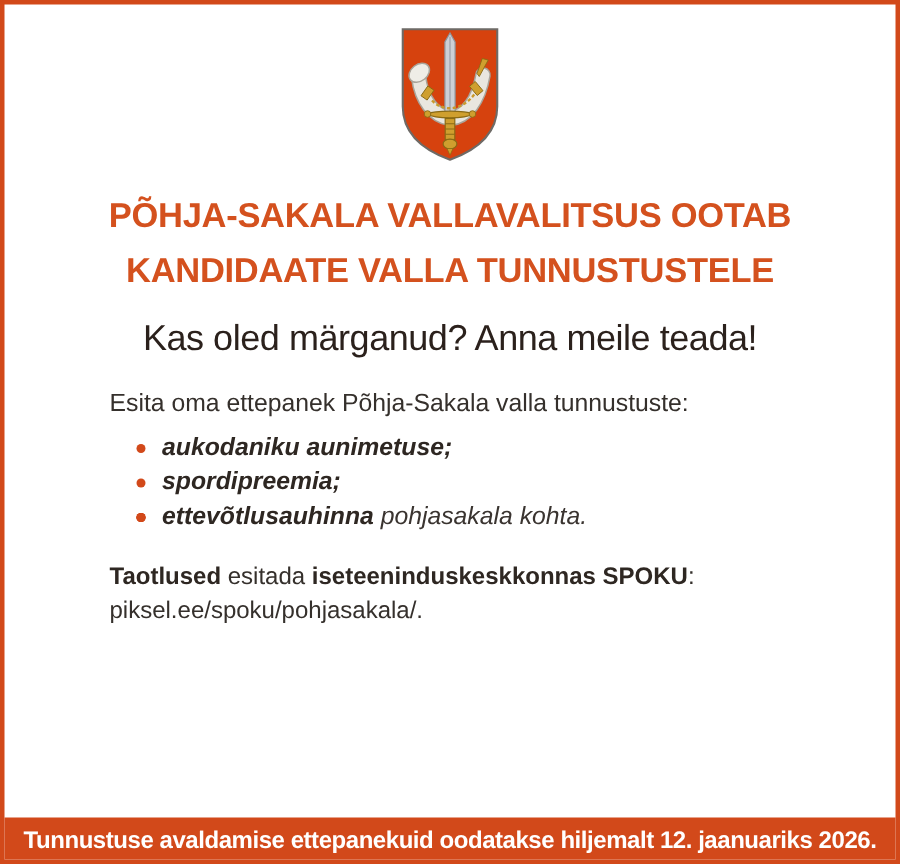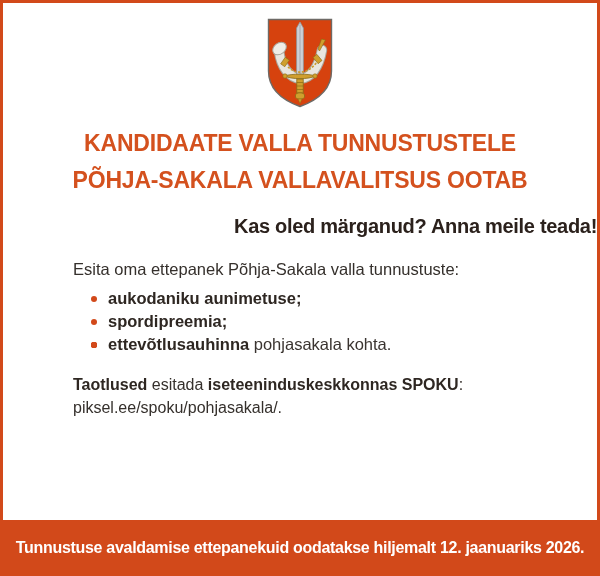--- a/index.html
+++ b/index.html
@@ -12,44 +12,44 @@
     overflow: hidden;
     font-family: "Liberation Sans", "DejaVu Sans", sans-serif;
   }
   .crest { display: block; margin: 14px auto 0; }
   .title {
     margin: 16px 0 0; text-align: center;
     color: #d4511e; font-size: 23px; font-weight: bold;
     line-height: 37px; letter-spacing: -0.2px;
   }
   .subtitle {
-    margin: 15px 0 0; text-align: right;
-    color: #2b211c; font-size: 20px; font-weight: bold;
+    margin: 15px 0 0; text-align: center;
+    color: #2b211c; font-size: 24px; font-weight: normal;
     letter-spacing: -0.3px; line-height: 24px;
   }
   .content { padding: 0 70px; color: #35302c; }
   .intro { margin: 20px 0 0; font-size: 16.5px; line-height: 23px; }
   ul.awards { list-style: none; margin: 6px 0 0; padding: 0 0 0 18px; }
   ul.awards li {
     position: relative; padding-left: 17px;
-    font-size: 16.5px; line-height: 23px; color: #3a3430;
+    font-size: 16.5px; line-height: 23px; color: #3a3430; font-style: italic;
   }
   ul.awards li .dot {
     position: absolute; left: 0; top: 9px;
     width: 6px; height: 6px; border-radius: 50%;
     background: #d2491a;
   }
   .bold-part { font-weight: bold; color: #2e2722; }
   .application {
     margin: 17px 0 0; text-align: left;
     font-size: 16px; line-height: 23px; color: #35302c;
   }
   .banner {
     position: absolute; left: -3px; right: -3px; bottom: -3px;
-    height: 56px; background: #d2491a; color: #ffffff;
+    height: 31px; background: #d2491a; color: #ffffff;
     display: flex; align-items: center; justify-content: center;
     font-weight: bold; font-size: 16px; letter-spacing: -0.3px;
   }
 </style>
 </head>
 <body>
 
 <div class="poster">
 
   <svg class="crest" width="68" height="92" viewBox="0 0 68 92" aria-hidden="true">
@@ -68,22 +68,22 @@
     <circle cx="49" cy="59" r="2.2" fill="#cf9f2e" stroke="#8a6a14" stroke-width="0.6"></circle>
     <rect x="30.8" y="62" width="6.4" height="14" fill="#cf9f2e" stroke="#8a6a14" stroke-width="0.8"></rect>
     <line x1="30.8" y1="65.5" x2="37.2" y2="65.5" stroke="#8a6a14" stroke-width="0.7"></line>
     <line x1="30.8" y1="69" x2="37.2" y2="69" stroke="#8a6a14" stroke-width="0.7"></line>
     <line x1="30.8" y1="72.5" x2="37.2" y2="72.5" stroke="#8a6a14" stroke-width="0.7"></line>
     <ellipse cx="34" cy="79" rx="4.6" ry="3.2" fill="#cf9f2e" stroke="#8a6a14" stroke-width="0.8"></ellipse>
     <polygon points="32,82 36,82 34,86.5" fill="#cf9f2e" stroke="#8a6a14" stroke-width="0.5"></polygon>
   </svg>
 
   <h1 class="title">
+    <div>PÕHJA-SAKALA VALLAVALITSUS OOTAB</div>
     <div>KANDIDAATE VALLA TUNNUSTUSTELE</div>
-    <div>PÕHJA-SAKALA VALLAVALITSUS OOTAB</div>
   </h1>
 
   <h2 class="subtitle">Kas oled märganud? Anna meile teada!</h2>
 
   <div class="content">
     <p class="intro">Esita oma ettepanek Põhja-Sakala valla tunnustuste:</p>
 
     <ul class="awards">
       <li>
         <span class="dot"></span>

